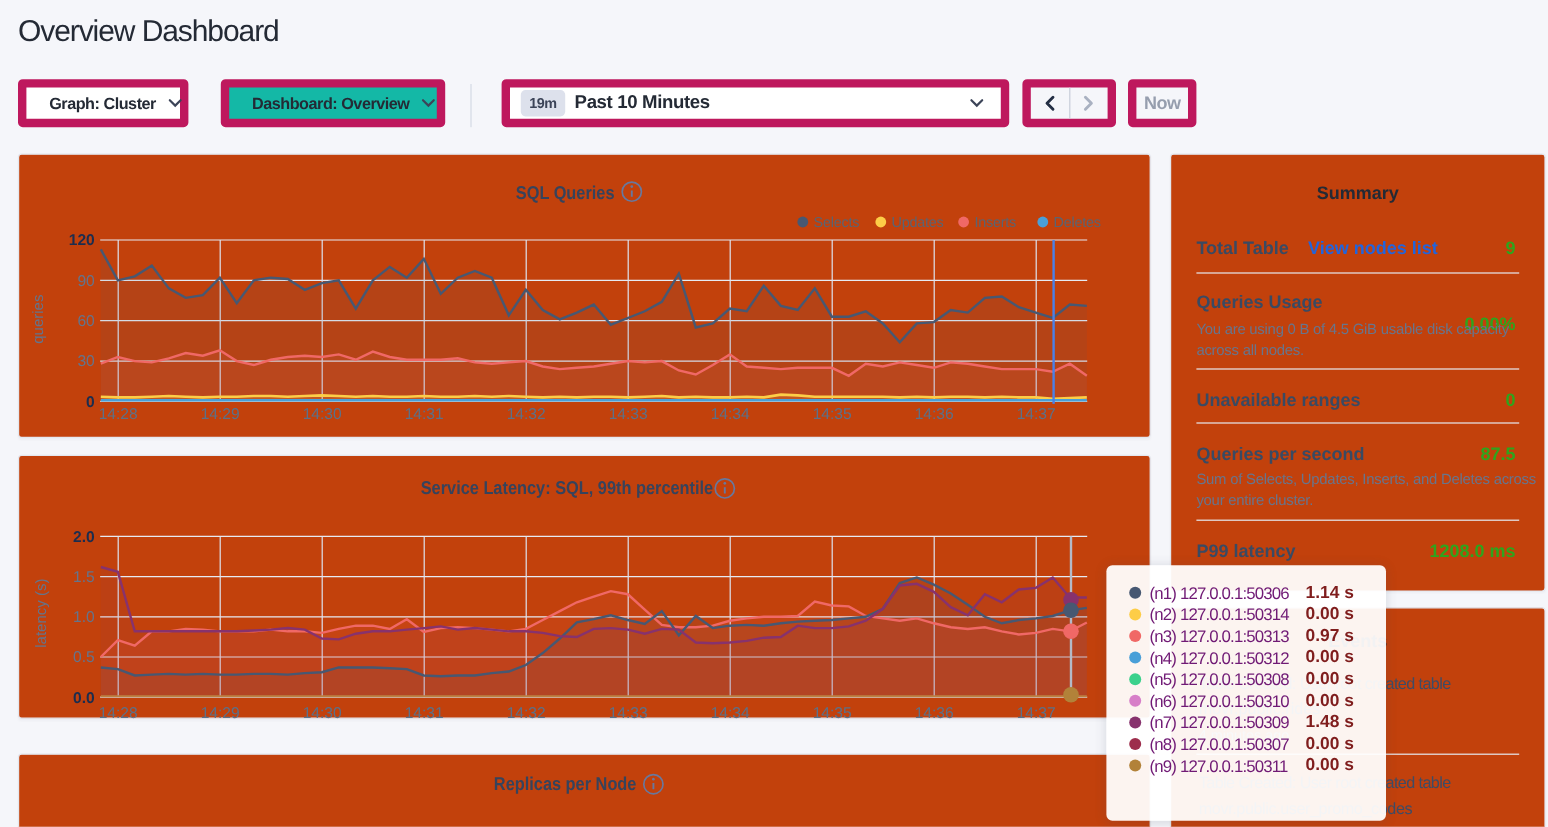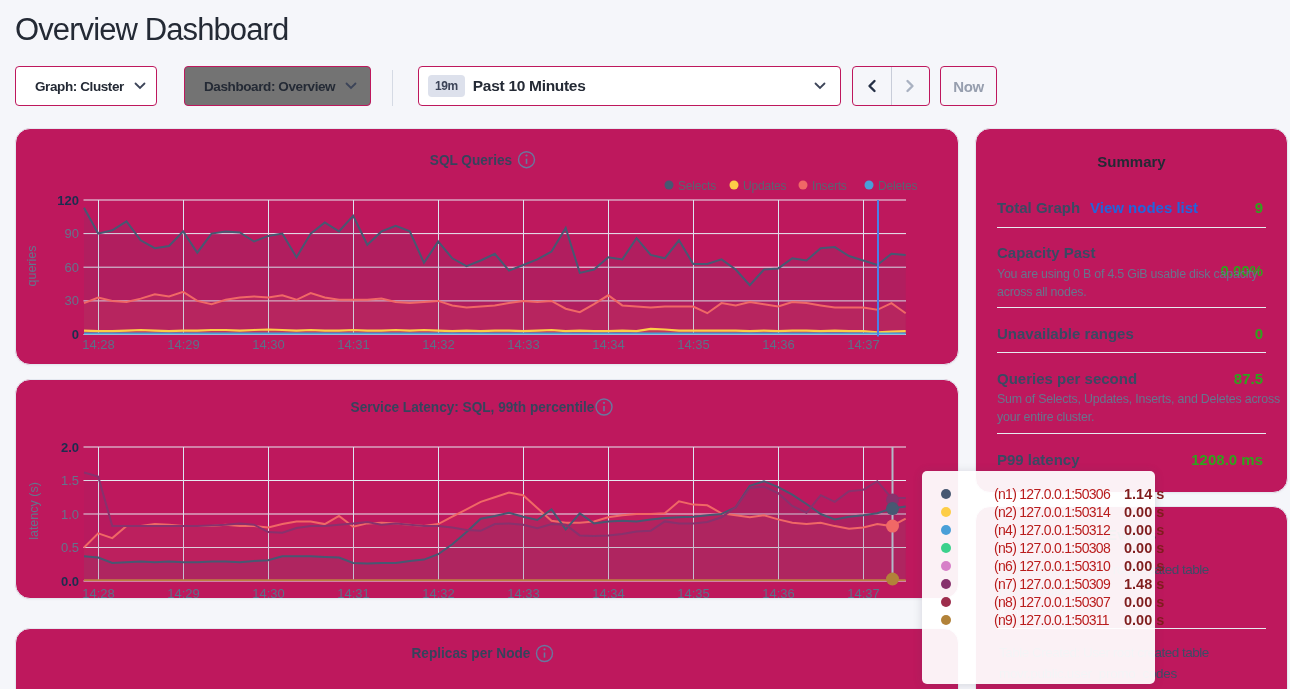--- a/index.html
+++ b/index.html
@@ -1,42 +1,42 @@
 <!DOCTYPE html>
 <html><head><meta charset="utf-8">
 <style>
 * { margin:0; padding:0; box-sizing:border-box; }
 html,body { width:1290px; height:689px; overflow:hidden; background:#f5f6fa;
   font-family:"Liberation Sans", sans-serif; position:relative; }
 .abs { position:absolute; }
-.panel { position:absolute; background:#be185d; border:1px solid #e4e8f0; border-radius:15px;
+.panel { position:absolute; background:#c2410c; border:1px solid #e4e8f0; border-radius:3px;
   box-shadow:0 1px 2px rgba(40,50,80,0.04); }
-.ctl { position:absolute; top:66px; height:40px; border:1px solid #be185d; border-radius:4px;
+.ctl { position:absolute; top:66px; height:40px; border:7px solid #be185d; border-radius:4px;
   display:flex; align-items:center; font-size:13.5px; font-weight:bold; letter-spacing:-0.4px; color:#242a35; }
 .white { background:#fff; }
-h1 { position:absolute; left:15px; top:12px; font-size:31px; font-weight:normal; letter-spacing:-0.9px; color:#242a35; }
+h1 { position:absolute; left:15px; top:12px; font-size:25px; font-weight:normal; letter-spacing:-0.9px; color:#242a35; }
 .sumrow { position:absolute; left:997px; font-size:15px; font-weight:bold; color:#394a63; }
 .gval { position:absolute; font-size:15px; font-weight:bold; color:#2fa41d; text-align:right; right:27px; }
 .sdesc { position:absolute; left:997px; width:296px; font-size:12.4px; letter-spacing:-0.2px; color:#67758d; line-height:17.5px; }
 .sdiv { position:absolute; left:997px; width:269px; border-top:1px solid #e7eaf0; }
 .tr { display:flex; align-items:center; height:18px; white-space:nowrap; }
 .dot { width:10px; height:10px; border-radius:50%; flex:0 0 10px; margin-right:7px; }
-.addr { font-size:14px; letter-spacing:-0.7px; color:#b91c1c; flex:0 0 130px;margin-left:36px; }
+.addr { font-size:14px; letter-spacing:-0.7px; color:#701a75; flex:0 0 130px; }
 .val { font-size:14.5px; font-weight:bold; color:#7f1d1d; }
 .ev { position:absolute; left:999px; white-space:nowrap; font-size:13.5px; color:#3d4c66; line-height:21px; }
 </style></head>
 <body>
 <h1>Overview Dashboard</h1>
 
 <div class="ctl white" style="left:15px; width:142px; padding-left:19px; background:#fff;">Graph:&nbsp;Cluster<span style="margin-left:10px; display:flex;">
       <svg width="12" height="8" viewBox="0 0 12 8">
         <path d="M1.5 1.5 L6 6 L10.5 1.5" fill="none" stroke="#3c4458" stroke-width="1.8" stroke-linecap="round"></path>
       </svg>
     </span></div>
-<div class="ctl white" style="left:184px; width:187px; padding-left:19px; background:#737373;">Dashboard:&nbsp;Overview<span style="margin-left:10px; display:flex;">
+<div class="ctl white" style="left:184px; width:187px; padding-left:19px; background:#14b8a6;">Dashboard:&nbsp;Overview<span style="margin-left:10px; display:flex;">
       <svg width="12" height="8" viewBox="0 0 12 8">
         <path d="M1.5 1.5 L6 6 L10.5 1.5" fill="none" stroke="#3c4458" stroke-width="1.8" stroke-linecap="round"></path>
       </svg>
     </span></div>
 <div class="abs" style="left:392px; top:70px; height:36px; border-left:1px solid #d5dae4;"></div>
 <div class="ctl white" style="left:418px; width:423px; background:#fff; font-size:16px;">
   <span style="margin-left:9px; background:#dde1ec; color:#3c4458; font-size:12px; font-weight:bold; padding:4px 7px; border-radius:4px;">19m</span>
   <span style="margin-left:8px; font-size:15.5px; letter-spacing:-0.3px;">Past 10 Minutes</span>
   <span style="position:absolute; right:14px; display:flex;">
       <svg width="12" height="8" viewBox="0 0 12 8">
@@ -178,25 +178,25 @@
 <g stroke="#68789e" fill="none" stroke-width="1.4">
         <circle cx="528.5" cy="24.5" r="8"></circle>
         <line x1="528.5" y1="23.5" x2="528.5" y2="28.7" stroke-width="1.6"></line>
       </g>
       <circle cx="528.5" cy="20.3" r="1.1" fill="#68789e"></circle>
 </svg>
   </div>
 
 <div class="panel" style="left:975px; top:128px; width:313px; height:365px;"></div>
 <div class="abs" style="left:975px; top:153px; width:313px; text-align:center; font-size:15px; font-weight:bold; color:#242a35;">Summary</div>
-<div class="sumrow" style="top:199px;">Total Graph</div>
+<div class="sumrow" style="top:199px;">Total Table</div>
 <div class="abs" style="left:1090px; top:199px; font-size:15px; font-weight:bold; color:#2264dc;">View nodes list</div>
 <div class="gval" style="top:199px;">9</div>
 <div class="sdiv" style="top:227px;"></div>
-<div class="sumrow" style="top:244px;">Capacity Past</div>
+<div class="sumrow" style="top:244px;">Queries Usage</div>
 <div class="gval" style="top:262px;">0.00%</div>
 <div class="sdesc" style="top:266px;">You are using 0 B of 4.5 GiB usable disk capacity across all nodes.</div>
 <div class="sdiv" style="top:307px;"></div>
 <div class="sumrow" style="top:325px;">Unavailable ranges</div>
 <div class="gval" style="top:325px;">0</div>
 <div class="sdiv" style="top:352px;"></div>
 <div class="sumrow" style="top:370px;">Queries per second</div>
 <div class="gval" style="top:370px;">87.5</div>
 <div class="sdesc" style="top:391px;">Sum of Selects, Updates, Inserts, and Deletes across your entire cluster.</div>
 <div class="sdiv" style="top:433px;"></div>
@@ -218,20 +218,25 @@
       <span class="dot" style="background:#475872"></span>
       <span class="addr">(n1) 127.0.0.1:50306</span>
       <span class="val">1.14 s</span>
     </div>
 <div class="tr">
       <span class="dot" style="background:#fdcd47"></span>
       <span class="addr">(n2) 127.0.0.1:50314</span>
       <span class="val">0.00 s</span>
     </div>
 <div class="tr">
+      <span class="dot" style="background:#f06866"></span>
+      <span class="addr">(n3) 127.0.0.1:50313</span>
+      <span class="val">0.97 s</span>
+    </div>
+<div class="tr">
       <span class="dot" style="background:#499fd8"></span>
       <span class="addr">(n4) 127.0.0.1:50312</span>
       <span class="val">0.00 s</span>
     </div>
 <div class="tr">
       <span class="dot" style="background:#3bd18c"></span>
       <span class="addr">(n5) 127.0.0.1:50308</span>
       <span class="val">0.00 s</span>
     </div>
 <div class="tr">

